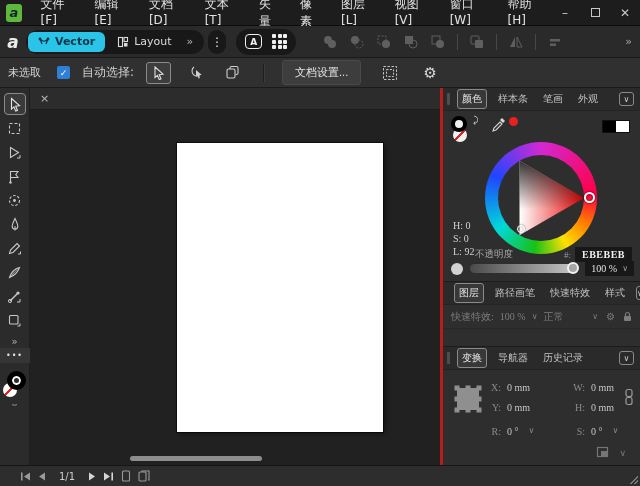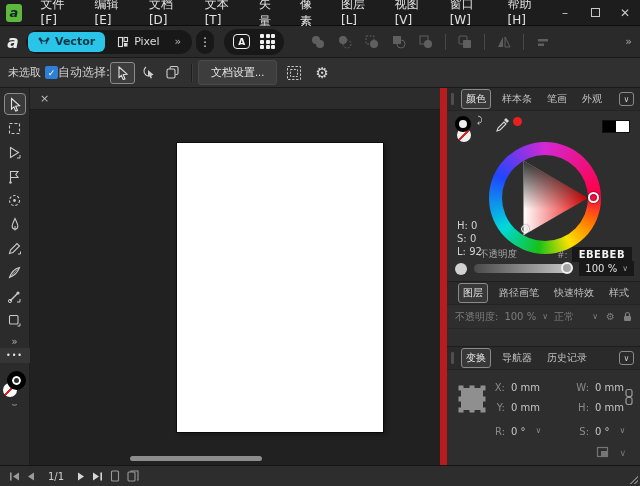--- a/index.html
+++ b/index.html
@@ -35,21 +35,21 @@
   .abox { width:17px; height:15px; border:1.6px solid #f0f0f0; border-radius:4px; display:flex; align-items:center; justify-content:center; font-size:9px; color:#f0f0f0; font-weight:bold; }
   .grid-icon { display:grid; grid-template-columns:repeat(3,4px); grid-template-rows:repeat(3,4px); gap:1.5px; }
   .grid-icon i { background:#f0f0f0; border-radius:1px; }
   .disabled-icons { display:flex; align-items:center; gap:11px; margin-left:26px; opacity:.32; }
   .disabled-icons svg { display:block; }
   .vsep { width:1px; height:16px; background:#888; }
   .tb-overflow { margin-left:auto; margin-right:8px; color:#b5b5b5; opacity:.9; font-size:11px; }
 
   
   .contextbar { position:absolute; left:0; top:58px; width:640px; height:30px; background:#303030;
-                border-bottom:1px solid #1a1a1a; display:flex; align-items:center; gap:0; padding-left:8px; }
+                border-bottom:1px solid #1a1a1a; display:flex; align-items:center; gap:12px; padding-left:8px; }
   .ctx-status { color:#d6d6d6; font-size:11px; margin-right:4px; }
   .checkbox { width:13px; height:13px; background:#2f7fd6; border-radius:2px; display:flex; align-items:center; justify-content:center; color:#fff; font-size:9px; }
   .ctx-label { color:#d0d0d0; font-size:12px; }
   .tool-btn { width:25px; height:22px; display:flex; align-items:center; justify-content:center; border-radius:3px; }
   .tool-btn.selected { background:#3d3d3d; border:1px solid #8a8a8a; }
   .ctx-sep { width:1px; height:18px; background:#1e1e1e; margin:0 6px; box-shadow:1px 0 0 #3c3c3c; }
   .push-btn { background:#3d3d3d; border:1px solid #4a4a4a; border-radius:3px; padding:4px 12px; color:#e4e4e4; font-size:11px; }
   .margins-icon,.gear-btn { margin-left:6px; display:flex; align-items:center; justify-content:center; width:22px; height:22px; }
   .gear-glyph { color:#d8d8d8; font-size:15px; }
 
@@ -72,21 +72,21 @@
   .tabstrip { position:absolute; left:30px; top:88px; width:410px; height:22px; background:#2c2c2c;
               border-bottom:1px solid #1c1c1c; display:flex; align-items:center; }
   .doc-tab-title { padding-left:10px; color:#c9c9c9; font-size:11px; flex:1; }
   .doc-tab-close { padding:0 10px; color:#bdbdbd; font-size:11px; }
   .canvas { position:absolute; left:30px; top:110px; width:410px; height:355px; background:#212121; }
   .page { position:absolute; left:147px; top:33px; width:206px; height:289px; background:#ffffff;
           box-shadow:0 0 0 1px rgba(0,0,0,.55), 2px 2px 5px rgba(0,0,0,.45); }
   .hscroll { position:absolute; left:100px; bottom:4px; width:132px; height:5px; background:#8d8d8d; border-radius:3px; }
 
   
-  .rightpanel { position:absolute; left:440px; top:88px; width:200px; height:377px; background:#2e2e2e; border-left:7px solid #b91c1c; }
+  .rightpanel { position:absolute; left:440px; top:88px; width:200px; height:377px; background:#2e2e2e; border-left:3px solid #b91c1c;font-family:Liberation Serif, serif; }
   .panel-header { height:23px; background:#2a2a2a; border-bottom:1px solid #232323; display:flex; align-items:center; gap:7px; padding:0 6px 0 4px; }
   .grip { width:3px; height:12px; background:#4e4e4e; border-radius:1px; }
   .ptab { font-size:10px; color:#c2c2c2; padding:2px 4px; white-space:nowrap; }
   .ptab.active { border:1px solid #8a8a8a; border-radius:3px; background:#383838; color:#e8e8e8; }
   .hdr-chev { margin-left:auto; width:15px; height:14px; border:1px solid #8a8a8a; border-radius:3px;
               display:flex; align-items:center; justify-content:center; color:#cfcfcf; font-size:8px; }
 
   .color-content { position:relative; height:171px; border-bottom:1px solid #1d1d1d; }
   .mini-swatches { position:absolute; left:8px; top:5px; width:30px; height:26px; }
   .mini-stroke { position:absolute; left:2px; bottom:0; width:14px; height:14px; border-radius:50%; background:#f2f2f2;
@@ -133,21 +133,21 @@
   .t-label { color:#8a8a8a; font-size:10px; width:20px; text-align:right; margin-right:6px; }
   .t-value { color:#c6c6c6; font-size:10px; }
   .t-chev { color:#8a8a8a; font-size:8px; margin-left:10px; }
   .link-icon { position:absolute; right:6px; top:18px; }
   .corner-tool-row { position:absolute; right:14px; bottom:6px; display:flex; align-items:center; gap:8px; opacity:.55; }
   .corner-tool-row .chev { color:#b0b0b0; font-size:9px; }
 
   
   .statusbar { position:absolute; left:0; top:465px; width:640px; height:21px; background:#2d2d2d;
                border-top:1px solid #151515; display:flex; align-items:center; font-size:10px; }
-  .nav { display:flex; align-items:center; gap:7px; padding-left:9px; color:#9a9a9a; }
+  .nav { display:flex; align-items:center; gap:7px; padding-left:20px; color:#9a9a9a; }
   .page-ind { color:#cfcfcf; margin:0 6px; font-size:10px; }
   .hint { position:absolute; left:170px; top:0; height:21px; display:flex; align-items:center; color:#c9c9c9; font-size:10px; white-space:nowrap; }
   .hint .b { font-weight:bold; color:#fafafa; }
   .resize-grip { position:absolute; right:2px; bottom:2px; width:8px; height:8px;
                  background:linear-gradient(135deg, transparent 50%, #7a7a7a 50%, #7a7a7a 60%, transparent 60%, transparent 75%, #7a7a7a 75%, #7a7a7a 85%, transparent 85%); }
 </style>
 </head>
 <body>
 
 <div class="window">
@@ -185,21 +185,21 @@
             <circle cx="10" cy="3" r="1.4" fill="#0c3642"></circle>
           </svg>
         <span>Vector</span>
       </div>
       <div class="persona">
         <svg width="12" height="12" viewBox="0 0 12 12">
             <rect x="1.5" y="1.5" width="4" height="9" stroke="#dcdcdc" fill="none" stroke-width="1.1"></rect>
             <rect x="7" y="1.5" width="3.5" height="4" stroke="#dcdcdc" fill="none" stroke-width="1.1"></rect>
             <rect x="7" y="7" width="3.5" height="3.5" fill="#dcdcdc"></rect>
           </svg>
-        <span>Pixel</span>
+        <span>Layout</span>
       </div>
       <span class="overflow-chev">»</span>
     </div>
     <div class="kebab">⋮</div>
     <div class="snap-group">
       <div class="abox">A</div>
       <div class="grid-icon">
           <i></i>
           <i></i>
           <i></i>
@@ -434,21 +434,21 @@
 
     <div class="panel-header">
       <span class="grip"></span>
       <span class="ptab active">图层</span>
       <span class="ptab">路径画笔</span>
       <span class="ptab">快速特效</span>
       <span class="ptab">样式</span>
       <span class="hdr-chev">∨</span>
     </div>
     <div class="layers-controls">
-      <span>不透明度:</span>
+      <span>快速特效:</span>
       <span>100 %</span>
       <span class="chev">∨</span>
       <span>正常</span>
       <div class="right-icons">
         <span class="chev">∨</span>
         <span>⚙</span>
         <svg width="9" height="11" viewBox="0 0 9 11">
             <rect x="1" y="5" width="7" height="5" rx="1" fill="#7d7d7d"></rect>
             <path d="M2.5 5 V3.5 a2 2 0 0 1 4 0 V5" fill="none" stroke="#7d7d7d" stroke-width="1.2"></path>
           </svg>

